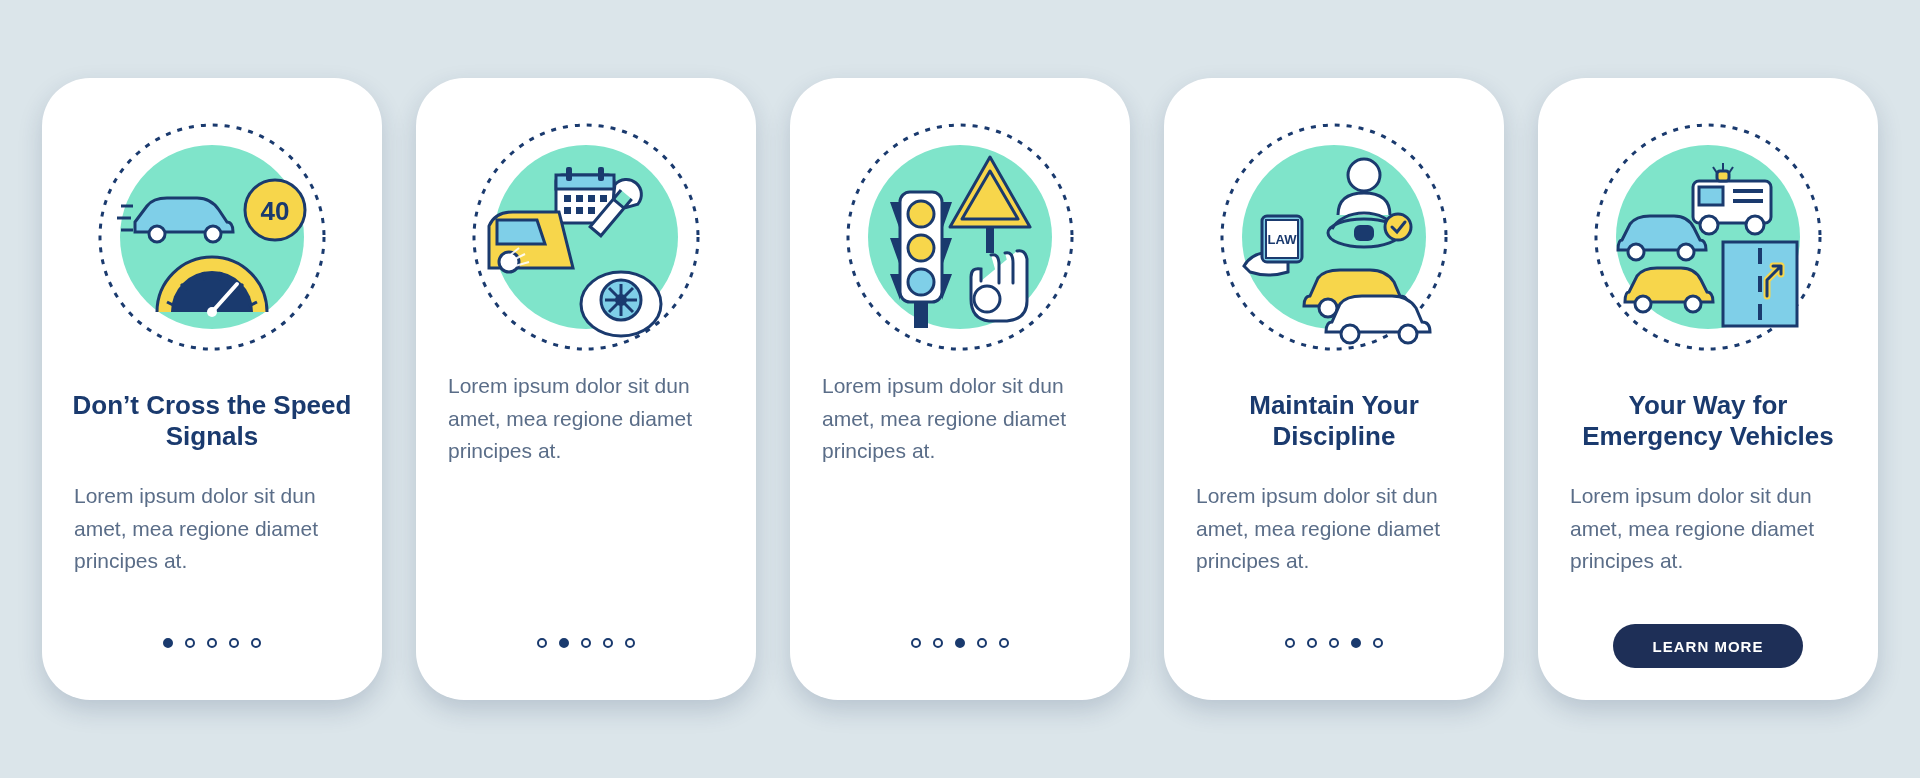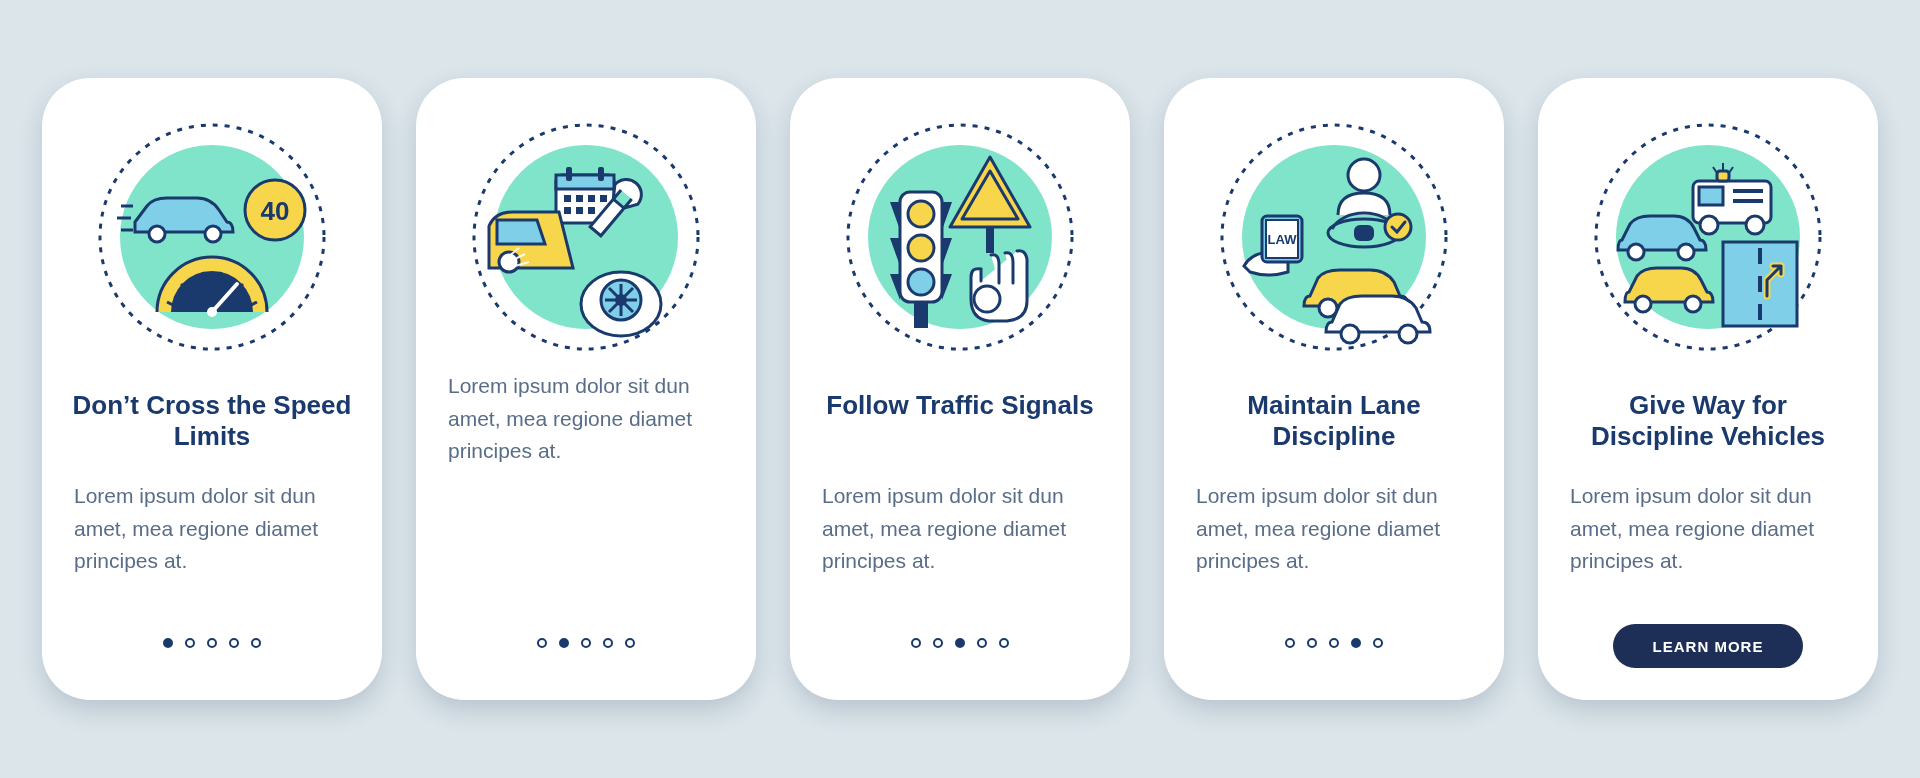--- a/index.html
+++ b/index.html
@@ -106,21 +106,21 @@
           <line x1="46" y1="10" x2="48" y2="18"></line>
             <line x1="64" y1="10" x2="62" y2="18"></line>
           <line x1="86" y1="22" x2="80" y2="28"></line>
             <line x1="100" y1="40" x2="92" y2="44"></line>
         </g>
         <line x1="55" y1="50" x2="80" y2="22" stroke="#fff" stroke-width="4" stroke-linecap="round"></line>
         <circle cx="55" cy="50" r="5" fill="#fff"></circle>
       </g>
     </svg>
   </div>
-  <div class="title">Don’t Cross the Speed Limits</div>
+  <div class="title">Don’t Cross the Speed Signals</div>
   <div class="desc">Lorem ipsum dolor sit dun amet, mea regione diamet principes at.</div>
   <div class="bottom-area">
     <div class="dots">
       <span class="dot active"></span>
       <span class="dot"></span>
       <span class="dot"></span>
       <span class="dot"></span>
       <span class="dot"></span>
     </div>
   </div>
@@ -208,21 +208,20 @@
         <circle cx="31" cy="90" r="13" fill="#7fcfe8" stroke="#1a3a6e" stroke-width="3"></circle>
         <rect x="24" y="110" width="14" height="26" fill="#1a3a6e"></rect>
       </g>
 
       <g transform="translate(130 135)">
         <path d="M52 4 Q60 2 62 12 L62 54 Q62 72 42 74 L24 74 Q6 72 6 52 L6 30 Q6 20 16 22 L16 34 M26 8 Q34 6 34 18 L34 36 M40 6 Q48 4 48 16 L48 36" fill="#fff" stroke="#1a3a6e" stroke-width="3" stroke-linecap="round"></path>
         <circle cx="22" cy="52" r="13" fill="none" stroke="#1a3a6e" stroke-width="3"></circle>
       </g>
     </svg>
   </div>
-  <div class="title">Follow Traffic Signals</div>
   <div class="desc">Lorem ipsum dolor sit dun amet, mea regione diamet principes at.</div>
   <div class="bottom-area">
     <div class="dots">
       <span class="dot"></span>
       <span class="dot"></span>
       <span class="dot active"></span>
       <span class="dot"></span>
       <span class="dot"></span>
     </div>
   </div>
@@ -259,21 +258,21 @@
           <circle cx="82" cy="46" r="9" fill="#fff" stroke="#1a3a6e" stroke-width="3"></circle>
         </g>
         <g transform="translate(22 26)">
           <path d="M6 34 L14 16 Q20 8 36 8 L66 8 Q82 8 90 20 L96 34 Q104 34 104 44 L0 44 Q0 34 6 34 Z" fill="#fff" stroke="#1a3a6e" stroke-width="3"></path>
           <circle cx="24" cy="46" r="9" fill="#fff" stroke="#1a3a6e" stroke-width="3"></circle>
           <circle cx="82" cy="46" r="9" fill="#fff" stroke="#1a3a6e" stroke-width="3"></circle>
         </g>
       </g>
     </svg>
   </div>
-  <div class="title">Maintain Lane Discipline</div>
+  <div class="title">Maintain Your Discipline</div>
   <div class="desc">Lorem ipsum dolor sit dun amet, mea regione diamet principes at.</div>
   <div class="bottom-area">
     <div class="dots">
       <span class="dot"></span>
       <span class="dot"></span>
       <span class="dot"></span>
       <span class="dot active"></span>
       <span class="dot"></span>
     </div>
   </div>
@@ -316,18 +315,18 @@
         <line x1="37" y1="6" x2="37" y2="22" stroke="#1a3a6e" stroke-width="4"></line>
         <line x1="37" y1="34" x2="37" y2="50" stroke="#1a3a6e" stroke-width="4"></line>
         <line x1="37" y1="62" x2="37" y2="78" stroke="#1a3a6e" stroke-width="4"></line>
         <g transform="translate(44 24)">
           <path d="M0 30 L0 14 L14 0 M6 0 L14 0 L14 8" fill="none" stroke="#f7d64b" stroke-width="7" stroke-linecap="round" stroke-linejoin="round"></path>
           <path d="M0 30 L0 14 L14 0 M6 0 L14 0 L14 8" fill="none" stroke="#1a3a6e" stroke-width="3" stroke-linecap="round" stroke-linejoin="round"></path>
         </g>
       </g>
     </svg>
   </div>
-  <div class="title">Give Way for Discipline Vehicles</div>
+  <div class="title">Your Way for Emergency Vehicles</div>
   <div class="desc">Lorem ipsum dolor sit dun amet, mea regione diamet principes at.</div>
   <div class="bottom-area">
     <div class="cta">LEARN MORE</div>
   </div>
 </div>
 
 </body></html>

